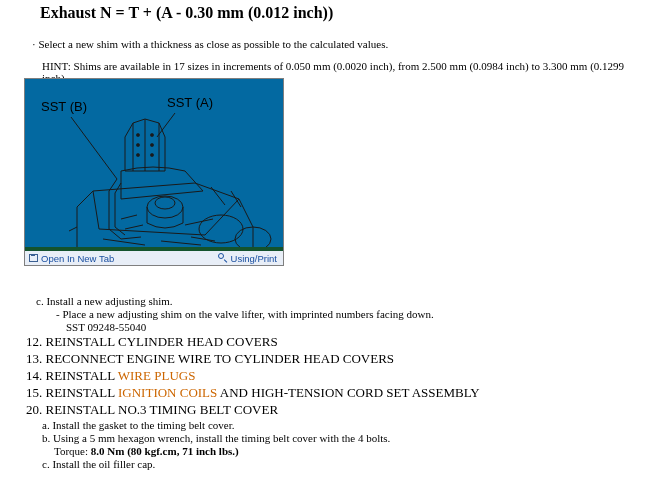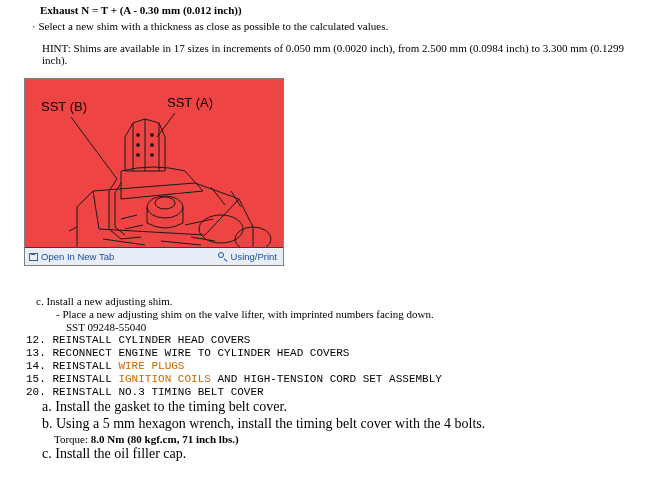--- a/index.html
+++ b/index.html
@@ -18,22 +18,22 @@
   .page {
     position: relative;
     width: 650px;
     height: 478px;
   }
   .top-block {
     padding: 4px 14px 0 14px;
   }
   .line-bold {
     font-weight: bold;
-    font-size: 11px;
-    margin: 0 0 4px 26px;
+    font-size: 16px;
+    margin: 0 0 16px 26px;
   }
   .bullet-line {
     margin: 0 0 10px 18px;
     font-size: 11px;
     text-indent: -8px;
     padding-left: 8px;
   }
   .hint-line {
     margin: 0 0 6px 28px;
     font-size: 11px;
@@ -42,36 +42,36 @@
     font-weight: normal;
   }
   
   .figure-wrap {
     position: absolute;
     left: 24px;
     top: 78px;
     width: 260px;
     height: 188px;
     border: 1px solid #7f7f7f;
-    background: #ef4444;
+    background: #0369a1;
     box-sizing: border-box;
   }
   .figure-svg {
     display: block;
     width: 258px;
     height: 168px;
   }
   .figure-bar {
     position: absolute;
     left: 0;
     bottom: 0;
     width: 100%;
     height: 18px;
     background: #e8eef7;
-    border-top: 1px solid #14532d;
+    border-top: 4px solid #14532d;
     box-sizing: border-box;
     display: flex;
     align-items: center;
     font-family: "Liberation Sans", sans-serif;
     font-size: 9.5px;
   }
   .bar-left {
     display: flex;
     align-items: center;
     margin-left: 4px;
@@ -152,26 +152,25 @@
     font-size: 11px;
     text-indent: -8px;
     padding-left: 8px;
   }
   .sub-plain {
     margin: 0 0 1px 52px;
     font-size: 11px;
   }
   .numbered {
     margin: 0 0 1px 12px;
-    font-size: 11px;
-    font-family: Liberation Mono, monospace;
+    font-size: 13px;
   }
   .lettered-ind {
     margin: 0 0 1px 28px;
-    font-size: 14px;
+    font-size: 11px;
   }
   .torque {
     margin: 0 0 1px 40px;
     font-size: 11px;
   }
   .b {
     font-weight: bold;
   }
   a.doclink {
     color: #cc6600;

